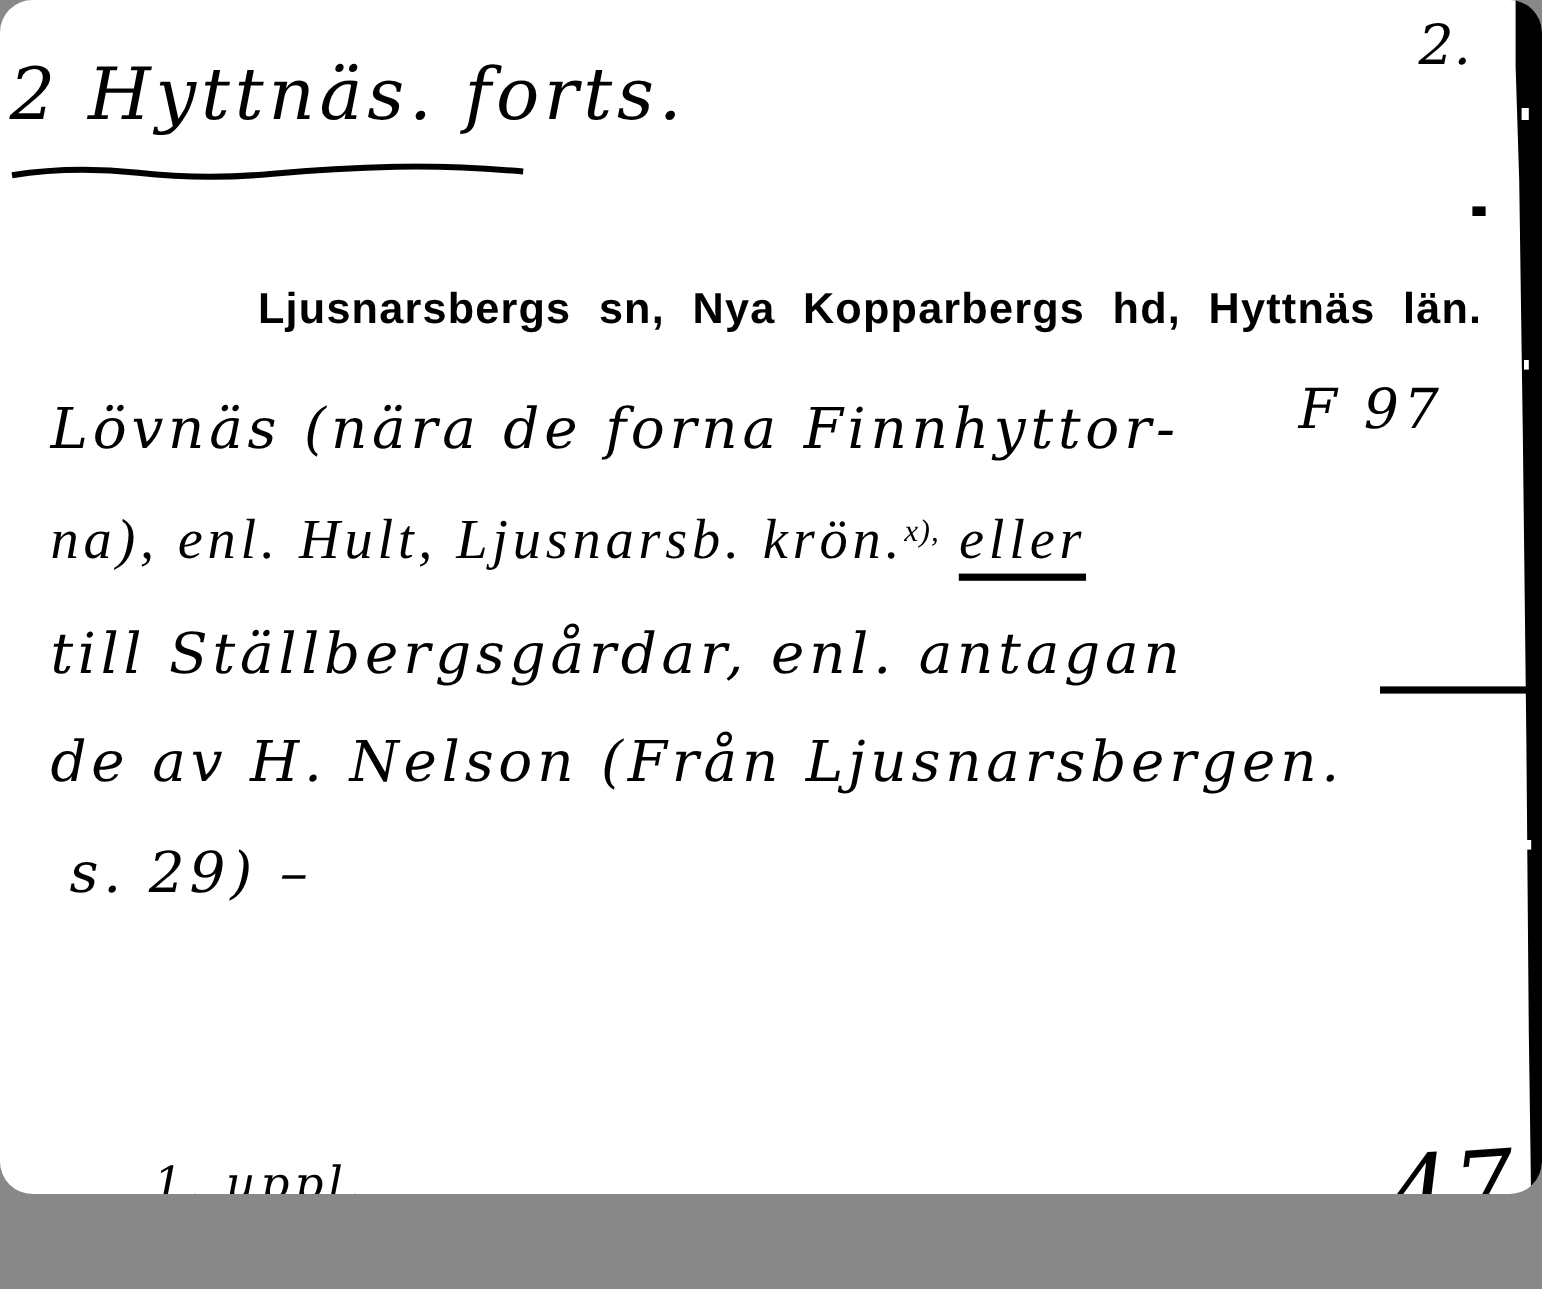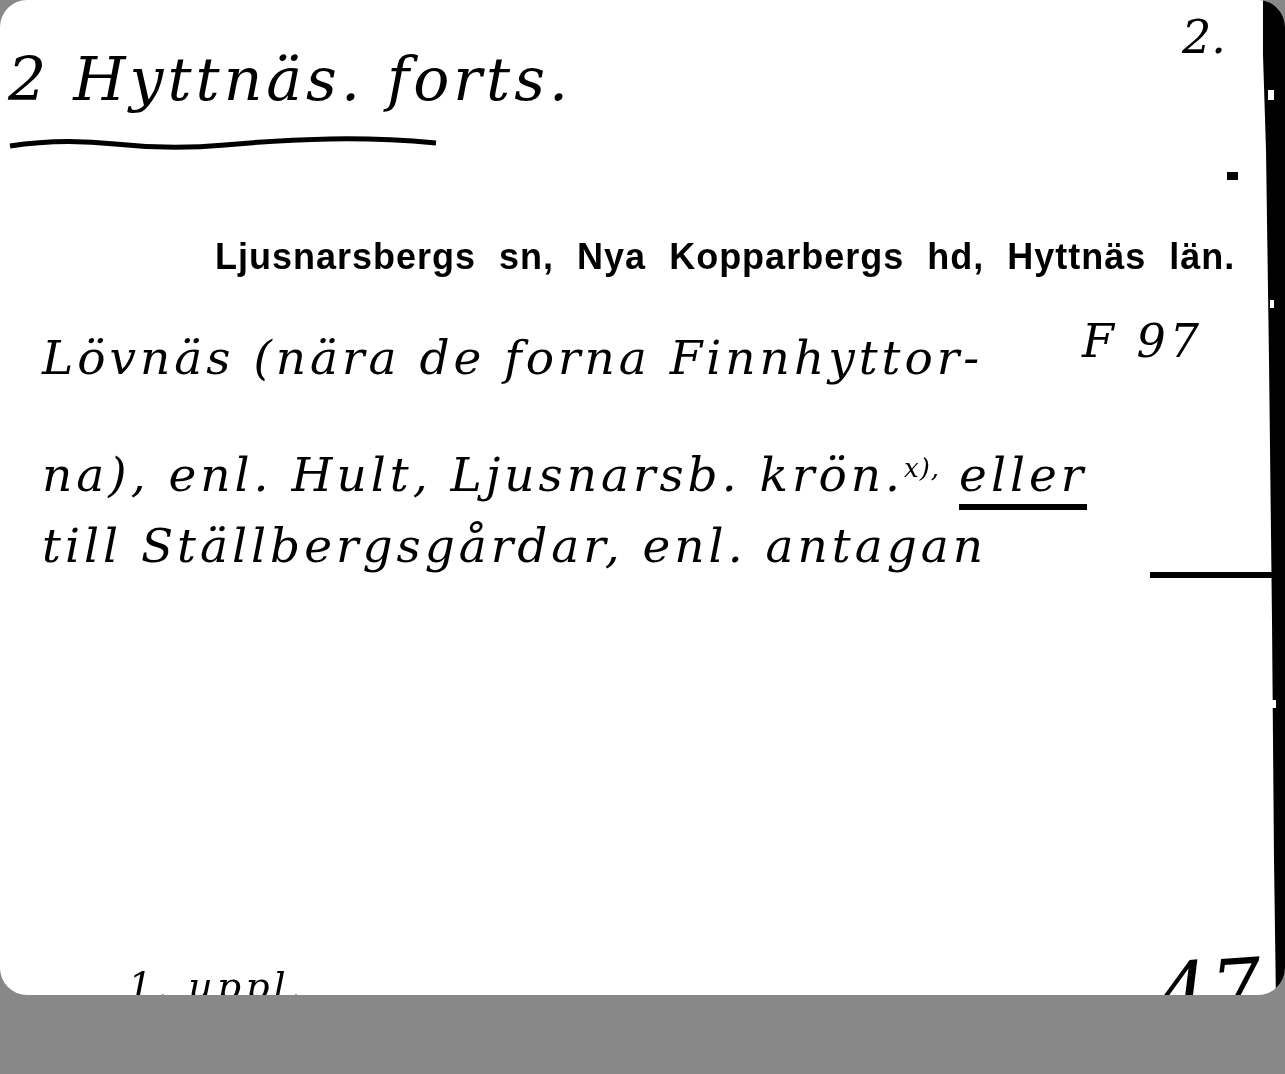--- a/index.html
+++ b/index.html
@@ -38,21 +38,21 @@
   }
   .archive-code{
     position:absolute;left:1082px;top:290px;
     font-size:46px;letter-spacing:4px;margin-top:24px;
   }
   .body-line{
     position:absolute;left:42px;
     font-size:47px;letter-spacing:4px;
   }
   .l1{top:330px;}
-  .l2{top:447px;}
+  .l2{top:423px;font-family:Liberation Serif, serif;}
   .l3{top:518px;}
   .l4{top:608px;}
   .l5{top:700px;left:58px;}
   .l6{top:792px;left:72px;}
   .l7{top:882px;left:8px;}
   .l8{top:964px;left:128px;font-size:38px;}
   sup.fn{font-size:26px;vertical-align:14px;letter-spacing:1px;}
   .underlined{border-bottom:6px solid #000;padding-bottom:2px;}
   .continuation-dash{
     position:absolute;left:1150px;top:572px;width:130px;height:6px;background:#000;
@@ -94,21 +94,23 @@
 
   <div class="hand archive-code">F 97</div>
 
   <div class="hand body-line l1">Lövnäs (nära de forna Finnhyttor-</div>
 
   <div class="hand body-line l2"><span>na), enl. Hult, Ljusnarsb. krön.</span><sup class="fn">x),</sup> <span class="underlined">eller</span></div>
 
   <div class="hand body-line l3">till Ställbergsgårdar, enl. antagan</div>
   <div class="continuation-dash"></div>
 
+  <div class="hand body-line l4">de av H. Nelson (Från Ljusnarsbergen.</div>
 
+  <div class="hand body-line l5">s. 29) –</div>
 
 
 
   <div class="hand body-line l8">1. uppl.</div>
 
   <div class="hand footer-year">47</div>
 
   <div class="stray-marks">· ···</div>
 
   <svg class="scan-edge-svg" viewBox="0 0 1285 1074" preserveAspectRatio="none">

